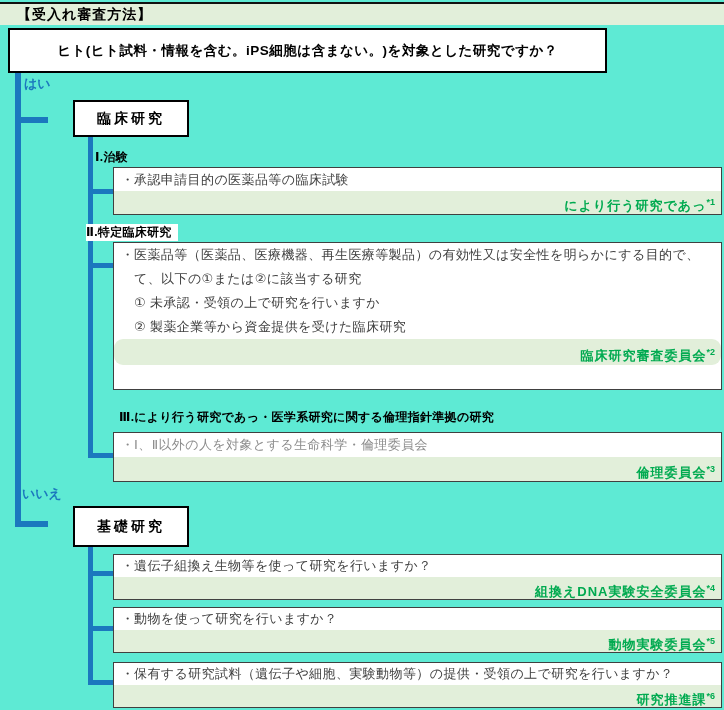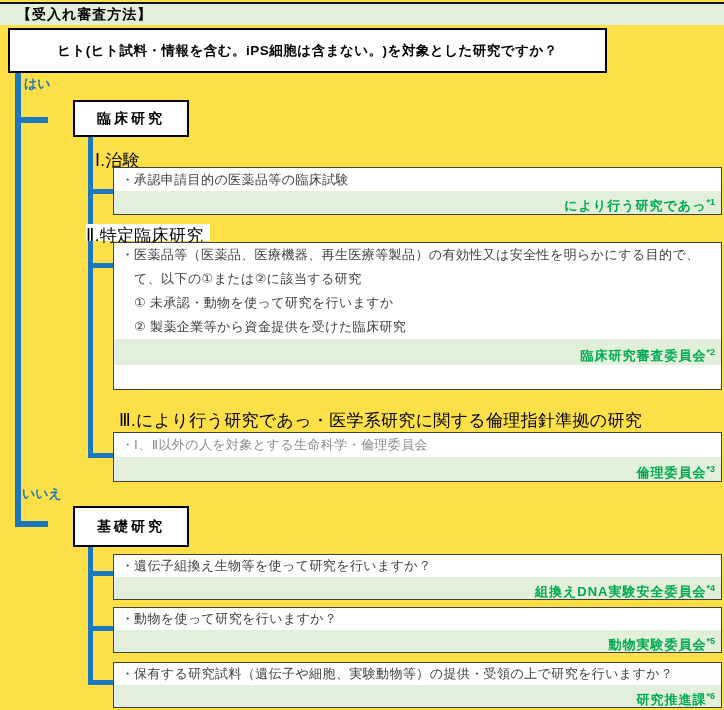--- a/index.html
+++ b/index.html
@@ -1,17 +1,17 @@
 <!DOCTYPE html>
 <html><head>
 <meta charset="utf-8">
 <style>
   html,body{margin:0;padding:0;background:#fff;}
   .stage{
-    position:relative;width:724px;height:710px;background:#fde047;overflow:hidden;
+    position:relative;width:724px;height:710px;background:#5eead4;overflow:hidden;
     font-family:"Liberation Sans","DejaVu Sans",sans-serif;color:#000;
   }
   .blue-line{position:absolute;background:#1B78BE;}
   
   .header-band{
     position:absolute;left:0;top:2px;width:724px;height:23px;
     background:#E2EFDA;border-top:2px solid #111;box-sizing:border-box;
     font-weight:bold;font-size:14px;line-height:21px;padding-left:17px;
     letter-spacing:1px;
   }
@@ -24,38 +24,38 @@
   }
   .branch-label{
     position:absolute;color:#1B78BE;font-weight:bold;font-size:13px;text-align:center;
   }
   .node-box{
     position:absolute;left:48px;width:116px;border:2px solid #000;
     background:#fff;box-sizing:border-box;text-align:center;
     font-weight:bold;font-size:14px;letter-spacing:3px;margin-left:25px;
   }
   .sec-heading{
-    position:absolute;font-weight:normal;font-size:17px;color:#000;
+    position:absolute;font-weight:bold;font-size:12px;color:#000;
     white-space:nowrap;letter-spacing:0.3px;
   }
   .sec-heading.cover{background:#fff;padding-right:6px;}
   .item-box{
     position:absolute;left:113px;width:609px;border:1px solid #404040;
     background:#fff;box-sizing:border-box;overflow:hidden;
   }
   .bline{
     position:relative;padding-left:20px;font-size:13px;color:#404040;
     letter-spacing:0.4px;white-space:nowrap;
   }
   .bline.muted{color:#8C8C8C;}
   .bullet-dot{position:absolute;left:7px;top:0;}
   .r22{height:22px;line-height:22px;}
   .r23{height:23px;line-height:23px;}
   .r24{height:24px;line-height:24px;}
-  .r26{height:26px;line-height:26px;}
+  .r26{height:26px;line-height:26px;border-radius:9px;}
   .green-row{
     background:#E2EFDA;text-align:right;padding-right:6px;
     font-weight:bold;font-size:13px;color:#00AA50;letter-spacing:1px;
     white-space:nowrap;
   }
   .green-row sup{font-size:9px;letter-spacing:0;}
 </style>
 </head>
 <body>
 
@@ -107,21 +107,21 @@
   <div class="sec-heading cover" style="left:86px;top:224px;height:17px">Ⅱ.特定臨床研究</div>
   <div class="item-box" style="top:242px;height:148px">
     <div class="bline r24">
       <span class="bullet-dot">・</span>
       <span>医薬品等（医薬品、医療機器、再生医療等製品）の有効性又は安全性を明らかにする目的で、</span>
     </div>
     <div class="bline r24">
       <span>て、以下の①または②に該当する研究</span>
     </div>
     <div class="bline r24">
-      <span>① 未承認・動物を使って研究を行いますか</span>
+      <span>① 未承認・受領の上で研究を行いますか</span>
     </div>
     <div class="bline r24">
       <span>② 製薬企業等から資金提供を受けた臨床研究</span>
     </div>
     <div class="green-row r26">
       <span>臨床研究審査委員会</span><sup>*2</sup>
     </div>
   </div>
 
   <div class="sec-heading" style="left:119px;top:409px">Ⅲ.により行う研究であっ・医学系研究に関する倫理指針準拠の研究</div>

